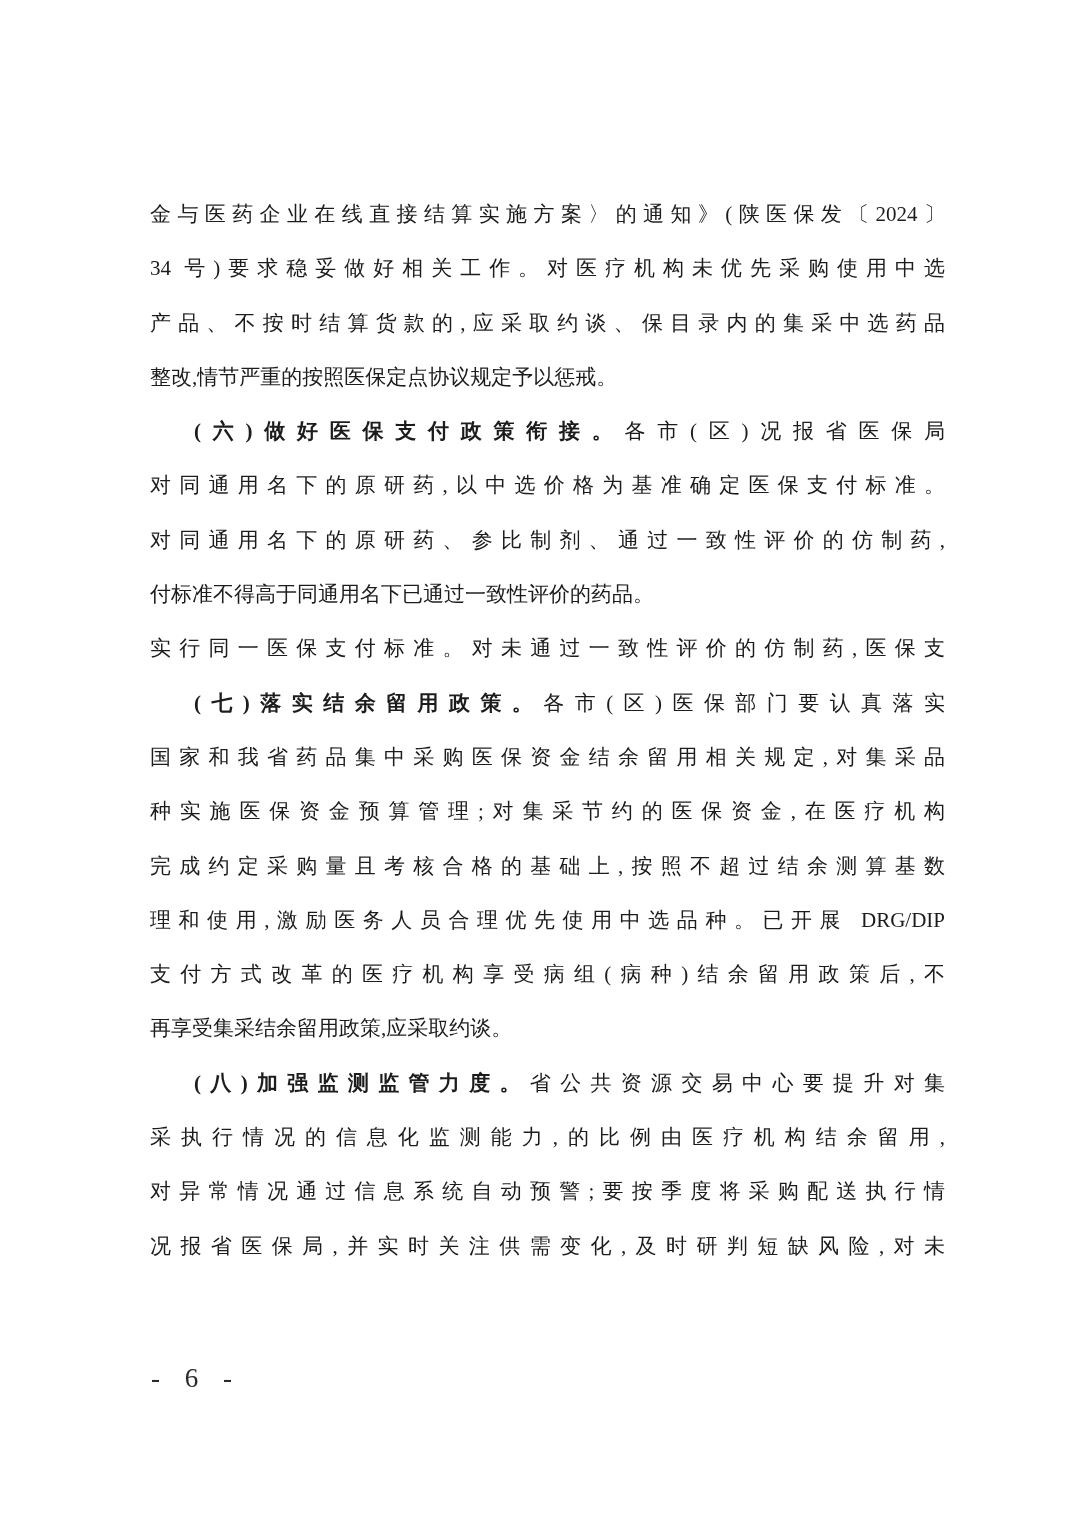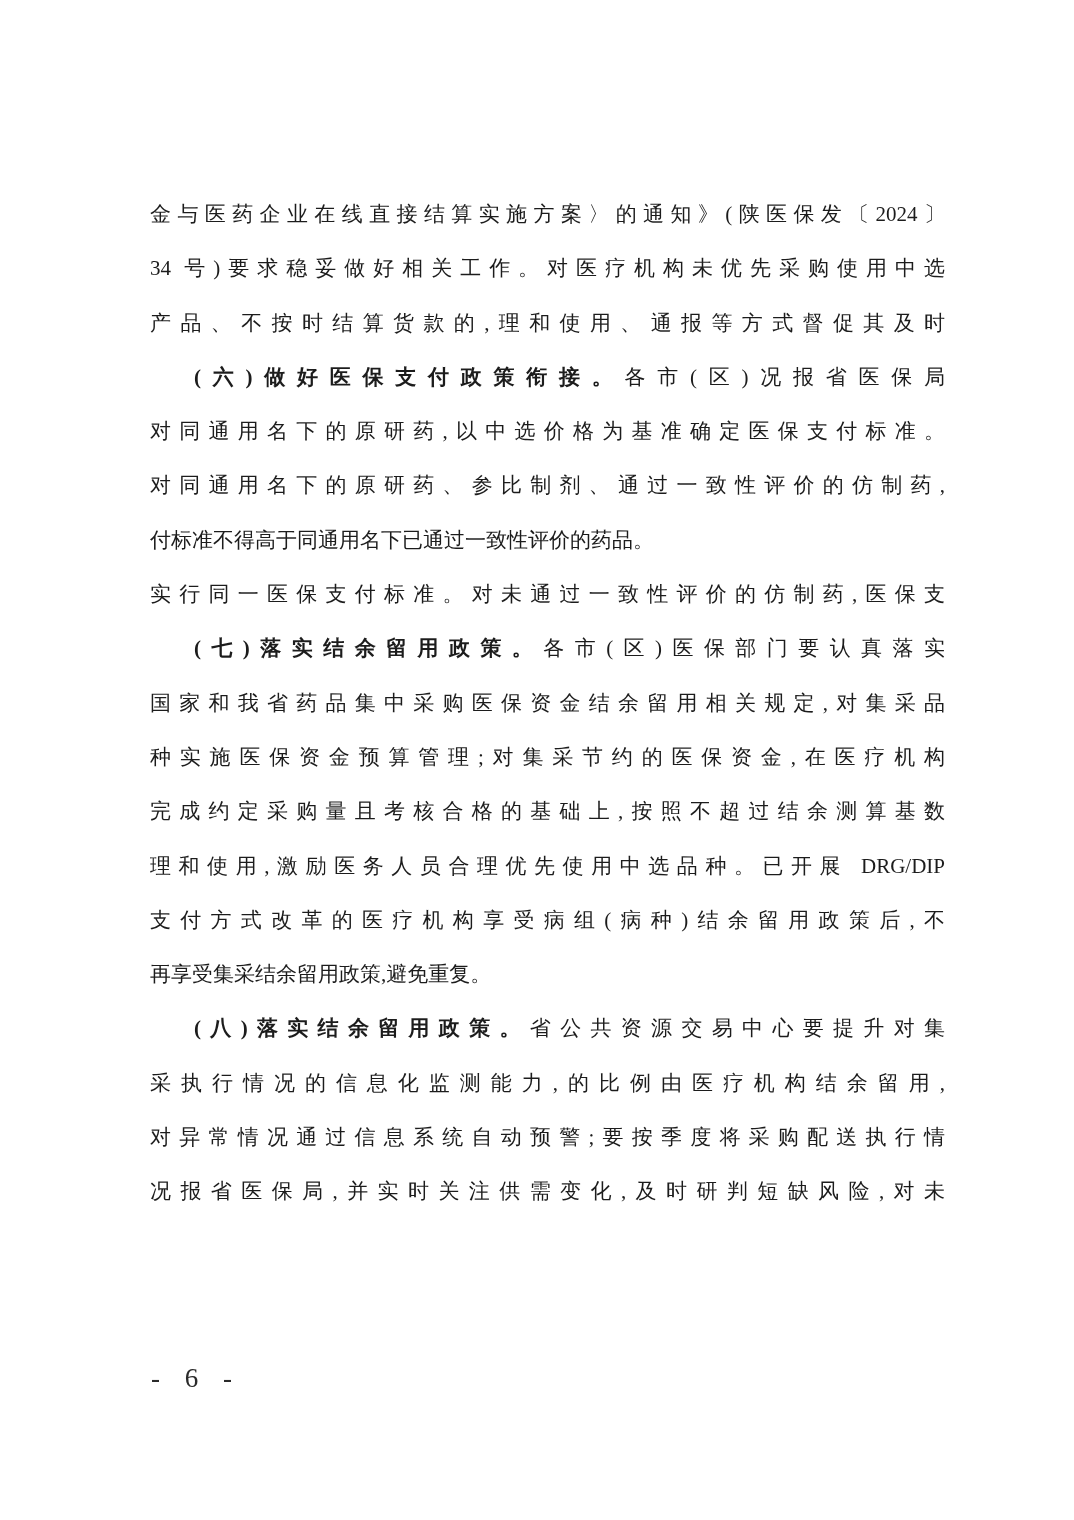--- a/index.html
+++ b/index.html
@@ -55,37 +55,38 @@
 </style>
 </head>
 <body>
 
 <div class="page">
 
   <div class="content">
 
     <div class="line"><span>金与医药企业在线直接结算实施方案〉的通知》(陕医保发〔2024〕</span></div>
     <div class="line"><span>34 号)要求稳妥做好相关工作。对医疗机构未优先采购使用中选</span></div>
-    <div class="line"><span>产品、不按时结算货款的,理和使用、通报等方式督促其及时</span></div>
+    <div class="line"><span>产品、不按时结算货款的,应采取约谈、保目录内的集采中选药品</span></div>
+    <div class="line para-end"><span>整改,情节严重的按照医保定点协议规定予以惩戒。</span></div>
 
     <div class="line indent"><span class="b">(六)做好医保支付政策衔接。</span><span>各市(区)况报省医保局</span></div>
     <div class="line"><span>对同通用名下的原研药,以中选价格为基准确定医保支付标准。</span></div>
     <div class="line"><span>对同通用名下的原研药、参比制剂、通过一致性评价的仿制药,</span></div>
     <div class="line para-end"><span>付标准不得高于同通用名下已通过一致性评价的药品。</span></div>
     <div class="line"><span>实行同一医保支付标准。对未通过一致性评价的仿制药,医保支</span></div>
 
     <div class="line indent"><span class="b">(七)落实结余留用政策。</span><span>各市(区)医保部门要认真落实</span></div>
     <div class="line"><span>国家和我省药品集中采购医保资金结余留用相关规定,对集采品</span></div>
     <div class="line"><span>种实施医保资金预算管理;对集采节约的医保资金,在医疗机构</span></div>
     <div class="line"><span>完成约定采购量且考核合格的基础上,按照不超过结余测算基数</span></div>
     <div class="line"><span>理和使用,激励医务人员合理优先使用中选品种。已开展 DRG/DIP</span></div>
     <div class="line"><span>支付方式改革的医疗机构享受病组(病种)结余留用政策后,不</span></div>
-    <div class="line para-end"><span>再享受集采结余留用政策,避免重复。</span></div>
+    <div class="line para-end"><span>再享受集采结余留用政策,应采取约谈。</span></div>
 
-    <div class="line indent"><span class="b">(八)落实结余留用政策。</span><span>省公共资源交易中心要提升对集</span></div>
+    <div class="line indent"><span class="b">(八)加强监测监管力度。</span><span>省公共资源交易中心要提升对集</span></div>
     <div class="line"><span>采执行情况的信息化监测能力,的比例由医疗机构结余留用,</span></div>
     <div class="line"><span>对异常情况通过信息系统自动预警;要按季度将采购配送执行情</span></div>
     <div class="line"><span>况报省医保局,并实时关注供需变化,及时研判短缺风险,对未</span></div>
 
   </div>
 
   <div class="footer">- 6 -</div>
 
 </div>
 

